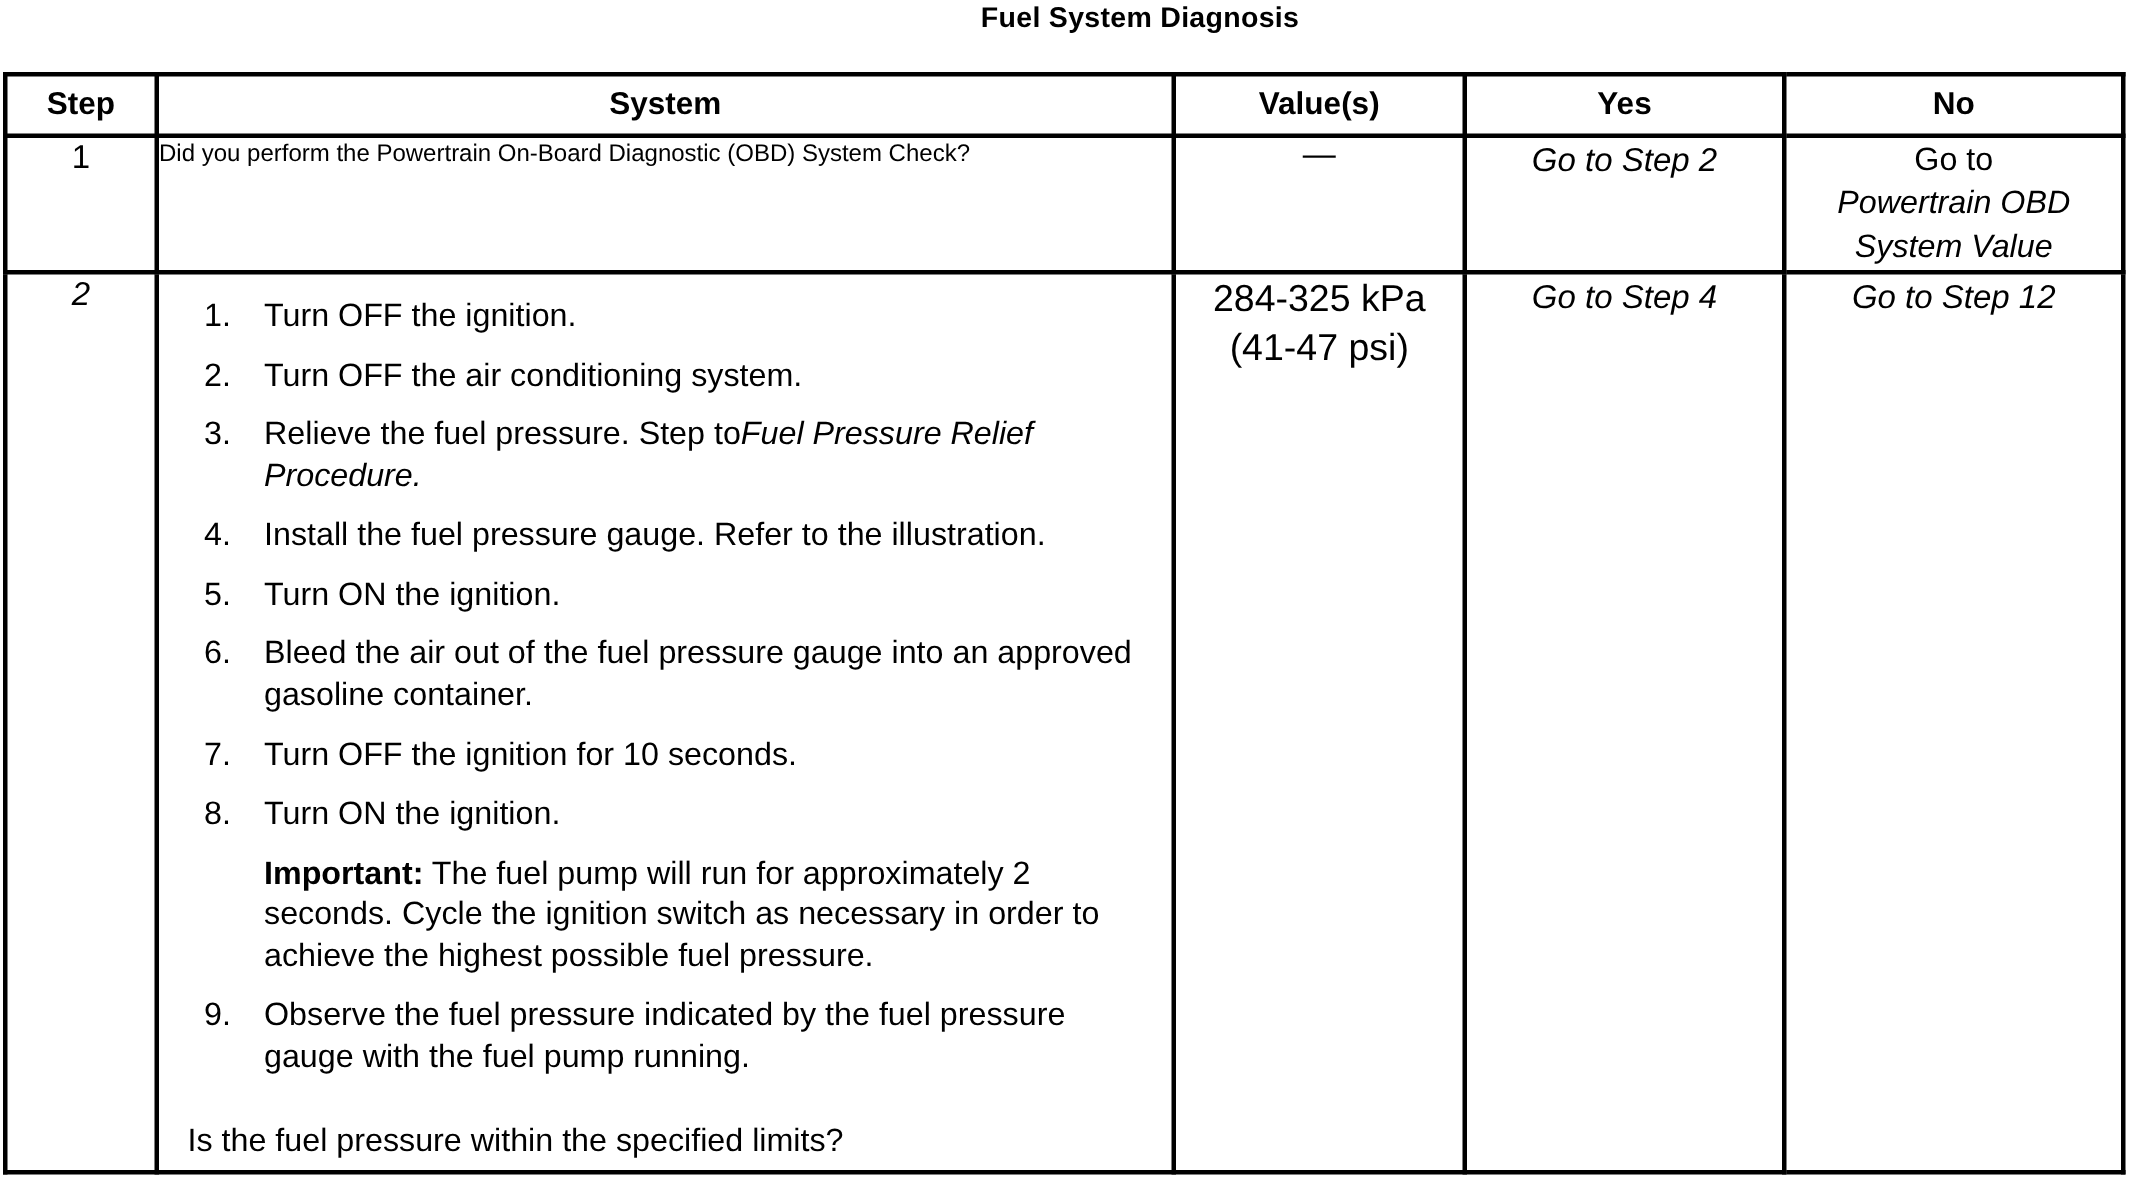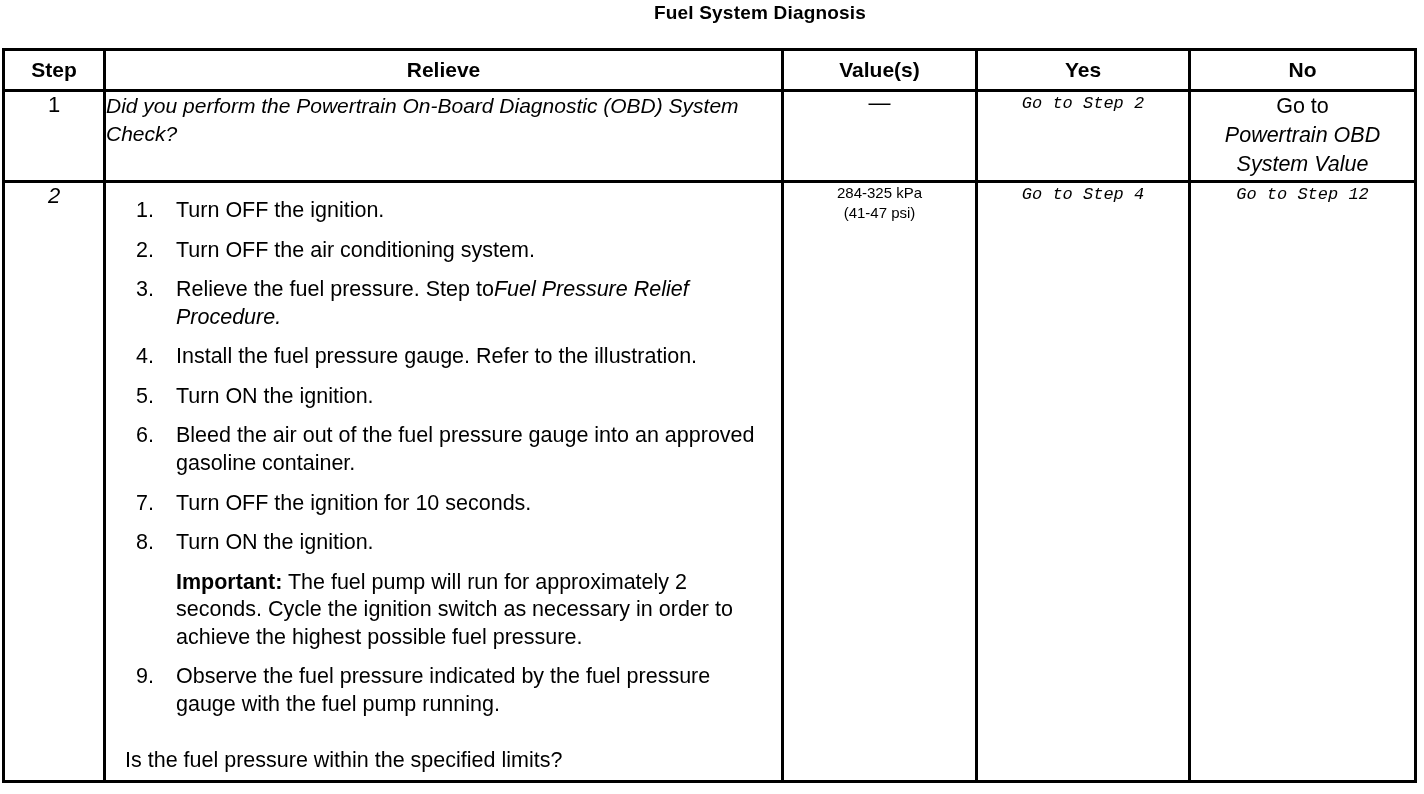--- a/index.html
+++ b/index.html
@@ -71,23 +71,22 @@
   .top-center    { text-align: center; vertical-align: top; }
 
   .step-num {
     font-size: 22px;
     font-style: normal;
     text-align: center;
   }
   .step-num.ital { font-style: italic; }
 
   .q-text {
-    font-size: 21px;
+    font-size: 16px;
     line-height: 1.33;
-    font-style: italic;
   }
 
   .dash {
     font-size: 22px;
     line-height: 1;
   }
 
   .ital {
     font-style: italic;
   }
@@ -128,49 +127,48 @@
   }
 
   .row2-action-inner {
     display: flex;
     flex-direction: column;
     justify-content: space-between;
     min-height: 592px;
   }
 
   .val-stack {
-    font-size: 15px;
+    font-size: 25px;
     line-height: 1.3;
     text-align: center;
   }
 
   .bottom-goto {
     padding-bottom: 4px;
-    font-size: 17px;
-    font-family: Liberation Mono, monospace;
+    font-size: 22px;
   }
 </style>
 </head>
 <body>
 
 <div class="page-title">Fuel System Diagnosis</div>
 
 <table class="dtc-table">
   <colgroup>
     <col class="c-step">
       <col class="c-act">
       <col class="c-val">
       <col class="c-yes">
       <col class="c-no">
   </colgroup>
 
   <thead>
     <tr class="hdr">
       <th>Step</th>
-      <th>Relieve</th>
+      <th>System</th>
       <th>Value(s)</th>
       <th>Yes</th>
       <th>No</th>
     </tr>
   </thead>
 
   <tbody>
 
     <tr>
       <td class="mid-center">

